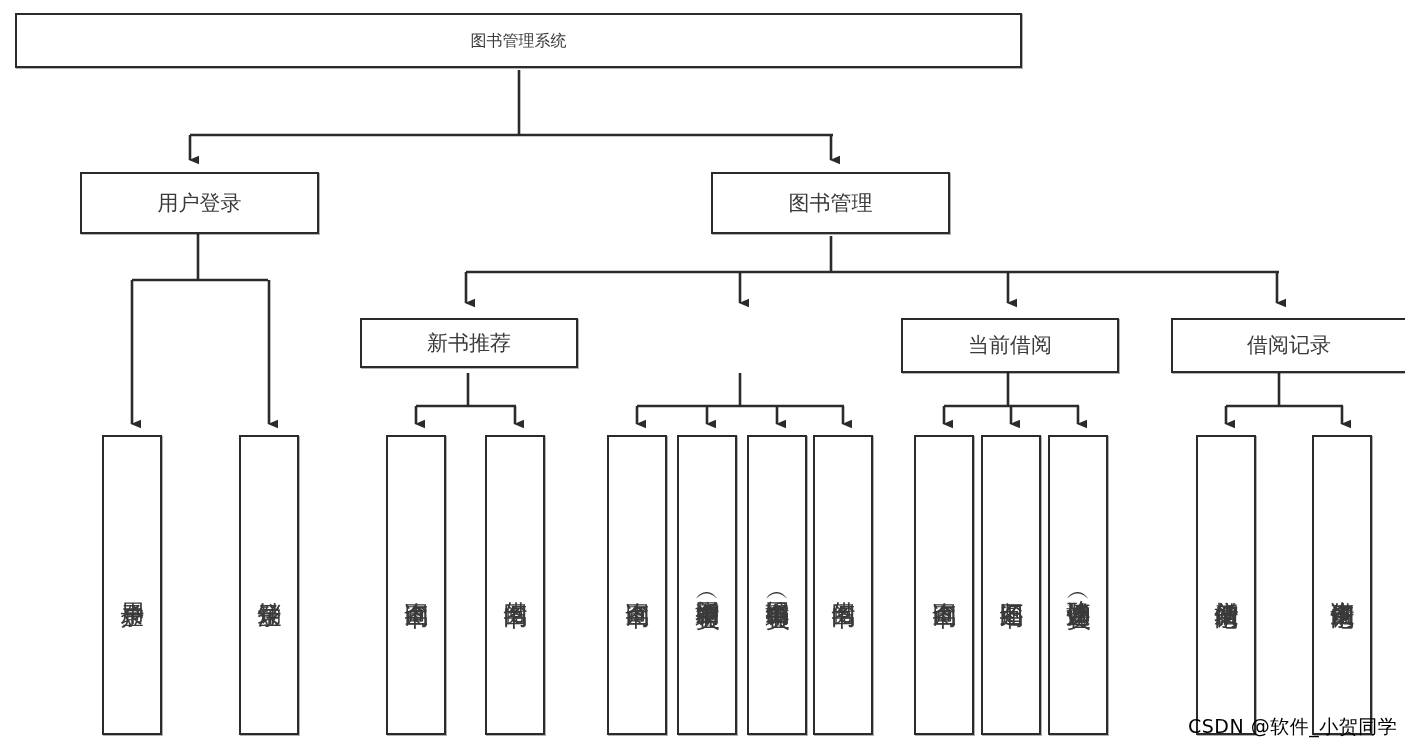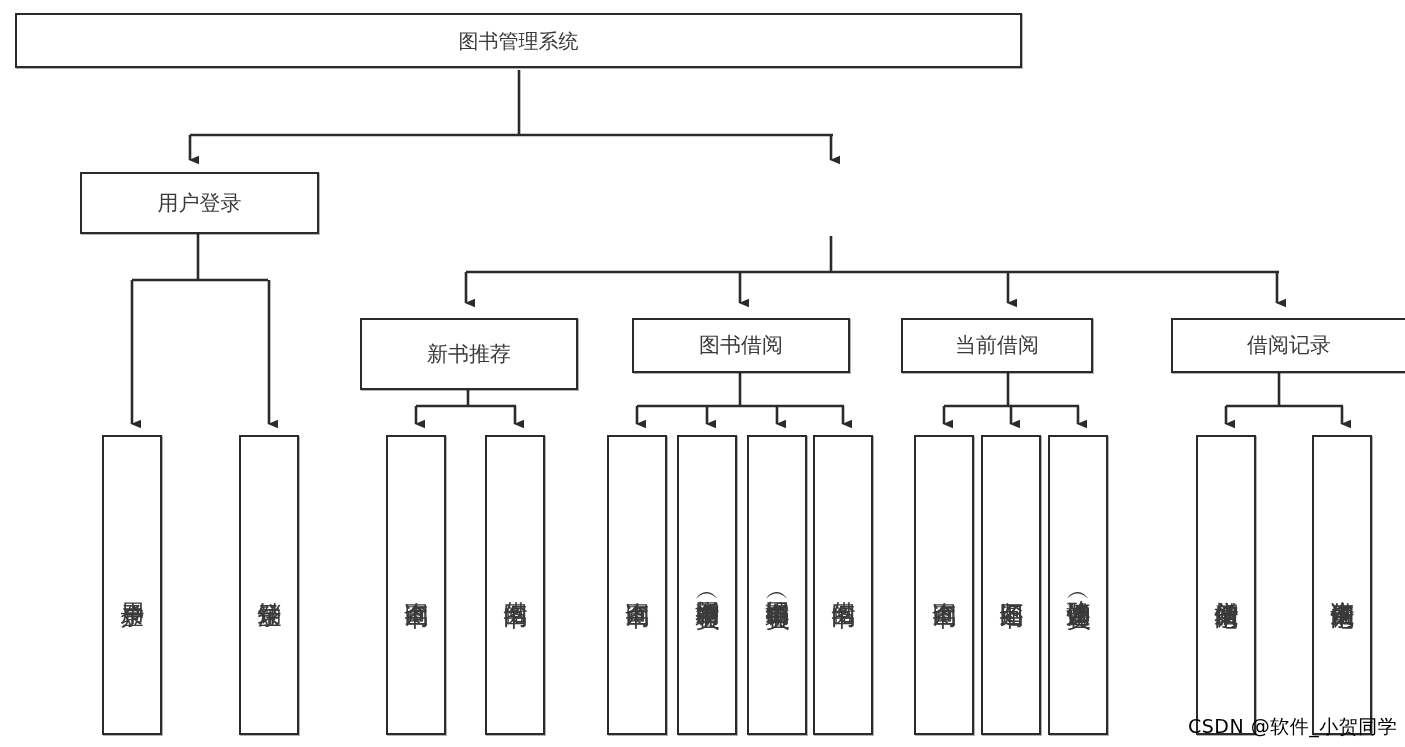--- a/index.html
+++ b/index.html
@@ -27,21 +27,21 @@
     justify-content: center;
     box-shadow: 1px 1px 0 rgba(0,0,0,0.30);
   }
   .node-label-h {
     font-size: 21px;
     color: #3a3a3a;
     letter-spacing: 0px;
     white-space: nowrap;
     line-height: 1;
   }
-  .node-box.root .node-label-h { font-size: 20px; }
+  .node-box.root .node-label-h { font-size: 16px; }
   .node-box.leaf {
     align-items: center;
     justify-content: center;
   }
   .node-label-v {
     writing-mode: vertical-rl;
     text-orientation: upright;
     font-size: 24px;
     color: #3a3a3a;
     line-height: 1.05;
@@ -122,28 +122,28 @@
     </g>
   </svg>
 
   <div class="node-box root" style="left:15px; top:13px; width:1007px; height:55px;">
     <span class="node-label-h">图书管理系统</span>
   </div>
 
   <div class="node-box" style="left:80px; top:172px; width:239px; height:62px;">
     <span class="node-label-h">用户登录</span>
   </div>
+  <div class="node-box" style="left:711px; top:172px; width:239px; height:62px;">
+    <span class="node-label-h">图书管理</span>
+  </div>
 
-  <div class="node-box" style="left:360px; top:318px; width:218px; height:72px;">
+  <div class="node-box" style="left:360px; top:318px; width:218px; height:50px;">
     <span class="node-label-h">新书推荐</span>
   </div>
-  <div class="node-box" style="left:632px; top:318px; width:218px; height:55px;">
-    <span class="node-label-h">图书借阅</span>
-  </div>
-  <div class="node-box" style="left:901px; top:318px; width:192px; height:55px;">
+  <div class="node-box" style="left:901px; top:318px; width:218px; height:55px;">
     <span class="node-label-h">当前借阅</span>
   </div>
   <div class="node-box" style="left:1171px; top:318px; width:236px; height:55px;">
     <span class="node-label-h">借阅记录</span>
   </div>
 
   <div class="node-box leaf" style="left:102px; top:435px; width:60px; height:300px;">
     <span class="node-label-v">用户登录</span>
   </div>
   <div class="node-box leaf" style="left:239px; top:435px; width:60px; height:300px;">

